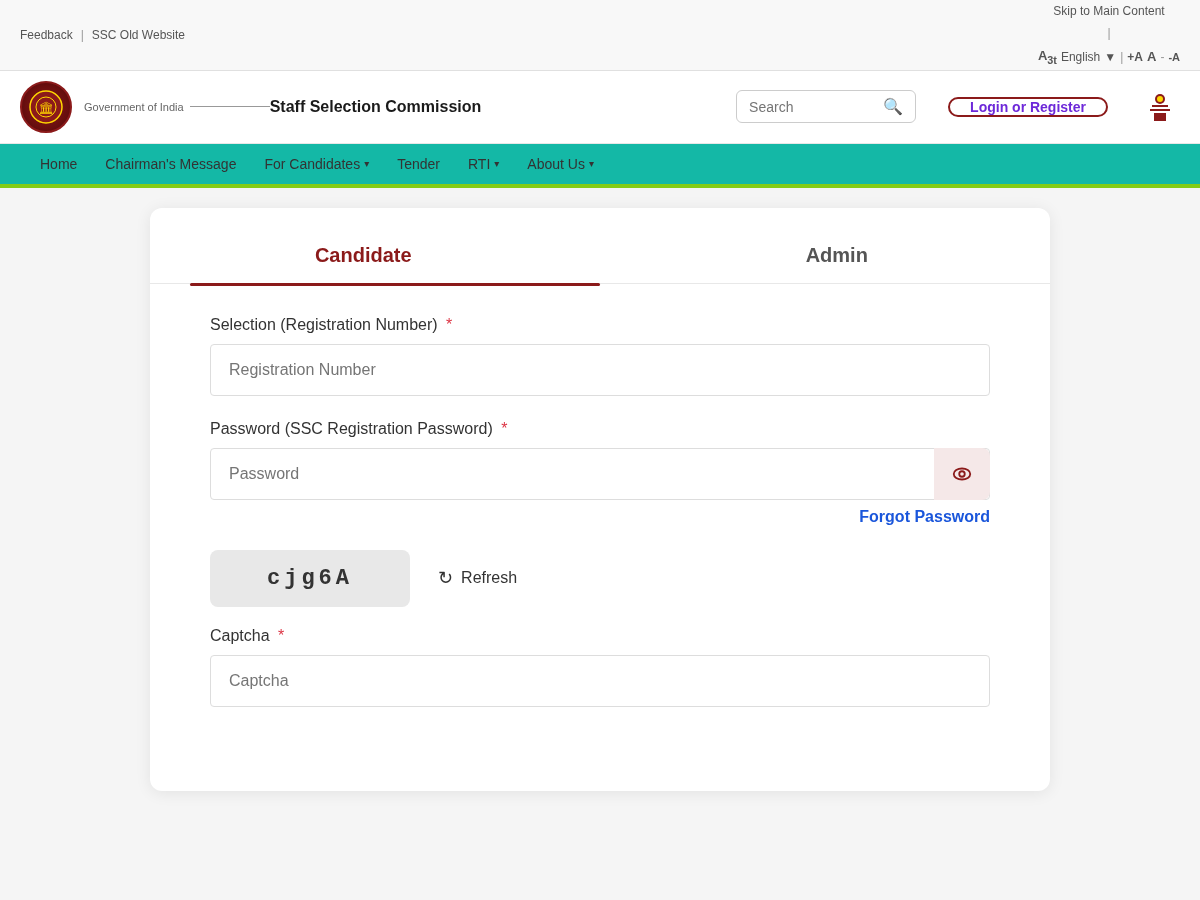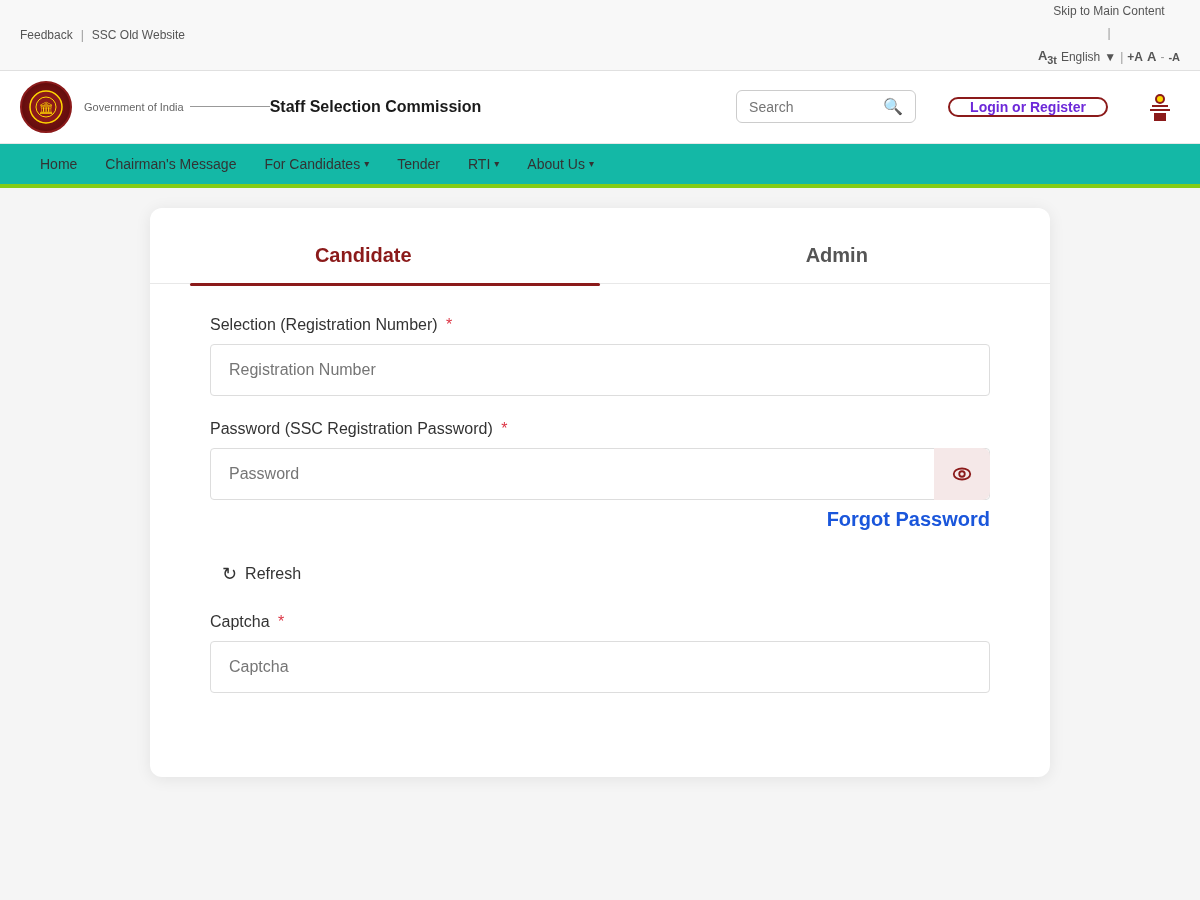--- a/index.html
+++ b/index.html
@@ -205,21 +205,21 @@
       font-size: 18px;
       color: #8b1a1a;
     }
     .forgot-link {
       text-align: right;
       margin-top: 8px;
     }
     .forgot-link a {
       color: #1a56db;
       text-decoration: none;
-      font-size: 20px;
+      font-size: 16px;
       font-weight: 600;
       margin-left: 32px;
     }
 
     
     .captcha-image-row {
       display: flex;
       align-items: center;
       gap: 16px;
       margin-bottom: 20px;
@@ -371,20 +371,21 @@
               <circle cx="12" cy="12" r="3"></circle>
             </svg>
           </button>
         </div>
         <div class="forgot-link">
           <a href="#">Forgot Password</a>
         </div>
       </div>
 
       <div class="captcha-image-row">
+        <div class="captcha-box">cjg6A</div>
         <button class="refresh-btn">
           <span class="refresh-icon">↻</span>
           <span>Refresh</span>
         </button>
       </div>
 
       <div class="form-group">
         <label class="form-label">
           <span>Captcha</span>
           <span class="required-star">*</span>

